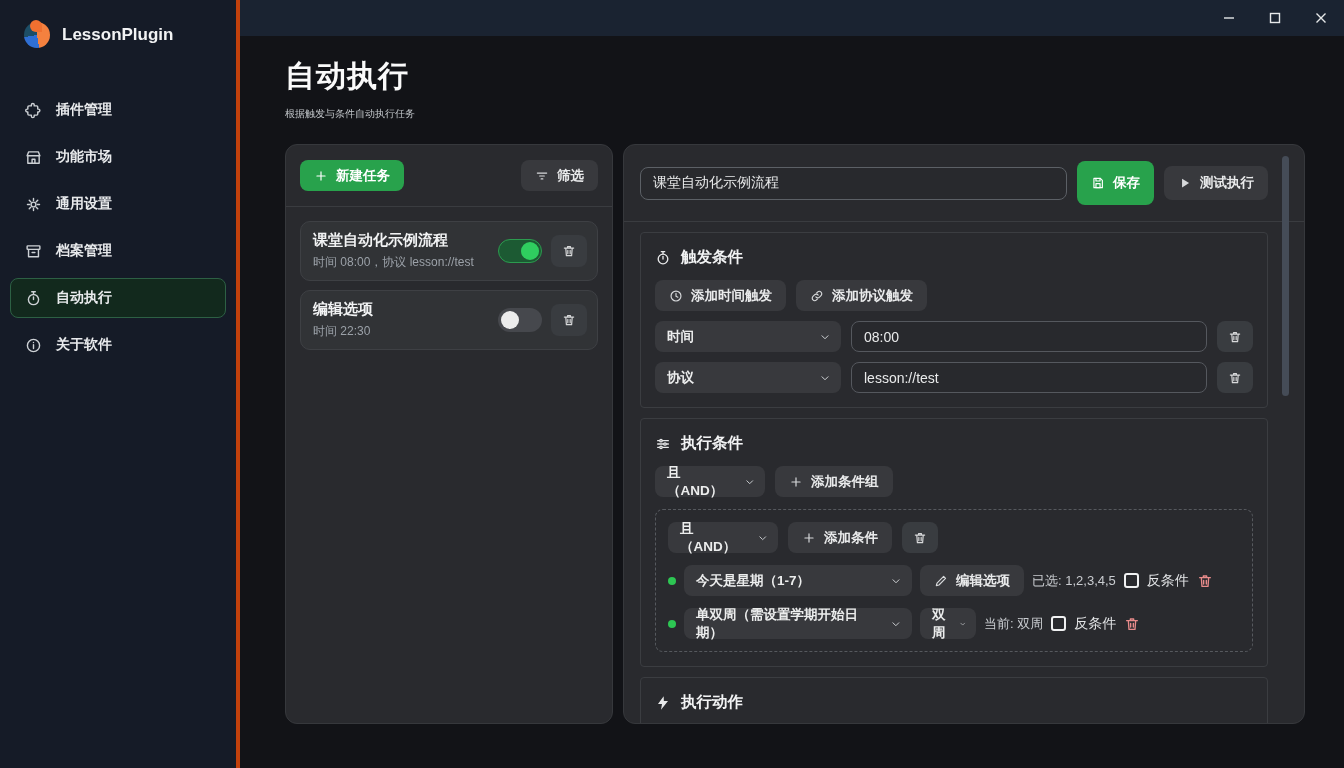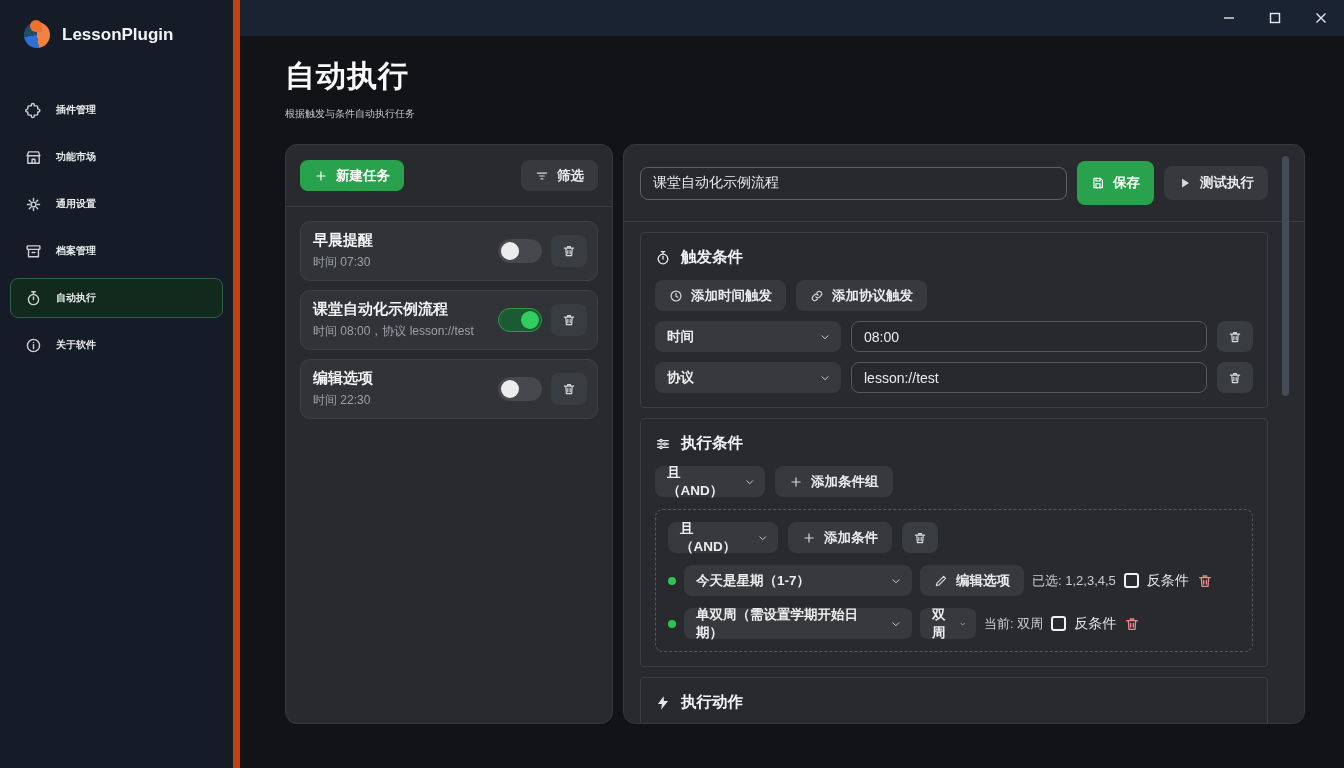--- a/index.html
+++ b/index.html
@@ -1,27 +1,27 @@
 <!DOCTYPE html>
 <html><head>
 <meta charset="utf-8">
 <style>
   * { margin:0; padding:0; box-sizing:border-box; }
   html,body { width:1344px; height:768px; overflow:hidden; }
   body { font-family:"Liberation Sans","DejaVu Sans",sans-serif; background:#121317; color:#eceded; }
   .window { display:flex; width:1344px; height:768px; }
 
   
-  .sidebar { width:240px; background:#151b27; flex-shrink:0; border-right:7px solid #c2410c; display:flex; flex-direction:column; }
+  .sidebar { width:240px; background:#151b27; flex-shrink:0; border-right:4px solid #c2410c; display:flex; flex-direction:column; }
   .logo-row { display:flex; align-items:center; gap:12px; padding:22px 22px 10px 24px; }
   .logo-mark { width:26px; height:26px; border-radius:50%; background:conic-gradient(#f4813f 0deg 170deg, #2f6fd4 170deg 260deg, #1d4e66 260deg 360deg); position:relative; }
   .logo-mark::after { content:""; position:absolute; left:6px; top:-2px; width:12px; height:12px; background:#f07030; border-radius:50% 50% 0 50%; }
   .app-name { font-size:17px; font-weight:bold; color:#f2f3f4; }
   .nav { margin-top:32px; display:flex; flex-direction:column; gap:7px; padding:0 10px; }
-  .nav-item { display:flex; align-items:center; gap:14px; height:40px; padding:0 14px; border-radius:8px; border:1px solid transparent; color:#e8eaec; font-size:10px; font-weight:bold; cursor:pointer; }
+  .nav-item { display:flex; align-items:center; gap:14px; height:40px; padding:0 14px; border-radius:8px; border:1px solid transparent; color:#e8eaec; font-size:14px; font-weight:bold; cursor:pointer; }
   .nav-item .nicon { width:17px; height:17px; display:flex; align-items:center; justify-content:center; color:#cdd1d5; }
   .nav-item.active { background:#12291d; border-color:#2d6044; }
   svg.ic { stroke:currentColor; fill:none; stroke-width:2; stroke-linecap:round; stroke-linejoin:round; width:100%; height:100%; }
   svg.ic-fill { fill:currentColor; stroke:none; width:100%; height:100%; }
 
   
   .main { flex:1; display:flex; flex-direction:column; min-width:0; }
   .titlebar { height:36px; background:#1a2331; display:flex; justify-content:flex-end; align-items:stretch; flex-shrink:0; }
   .win-btn { width:46px; display:flex; align-items:center; justify-content:center; color:#e6e8ea; cursor:pointer; }
   .win-btn svg { width:12px; height:12px; }
@@ -189,37 +189,20 @@
                   <svg class="ic" viewBox="0 0 24 24">
                     <path d="M4 7h16M8 12h8M10.5 17h3"></path>
                   </svg>
                 </span>
               <span>筛选</span>
             </button>
           </div>
 
           <div class="task-list">
 
-            <div class="task-item">
-              <div class="task-texts">
-                <div class="task-title">早晨提醒</div>
-                <div class="task-sub">时间 07:30</div>
-              </div>
-              <div class="task-ctrls">
-                <div class="toggle off">
-                    <span class="knob"></span>
-                  </div>
-                <button class="icon-btn">
-                  <svg class="ic" viewBox="0 0 24 24">
-                      <path d="M4 7h16M9.5 7V4.5h5V7M6.5 7l1 13h9l1-13"></path>
-                      <path d="M10 11v5.5M14 11v5.5"></path>
-                    </svg>
-                </button>
-              </div>
-            </div>
 
             <div class="task-item">
               <div class="task-texts">
                 <div class="task-title">课堂自动化示例流程</div>
                 <div class="task-sub">时间 08:00，协议 lesson://test</div>
               </div>
               <div class="task-ctrls">
                 <div class="toggle on">
                     <span class="knob"></span>
                   </div>

